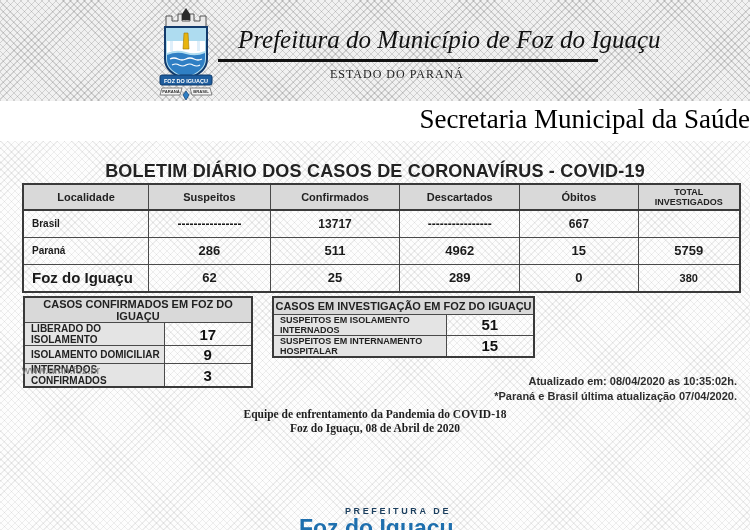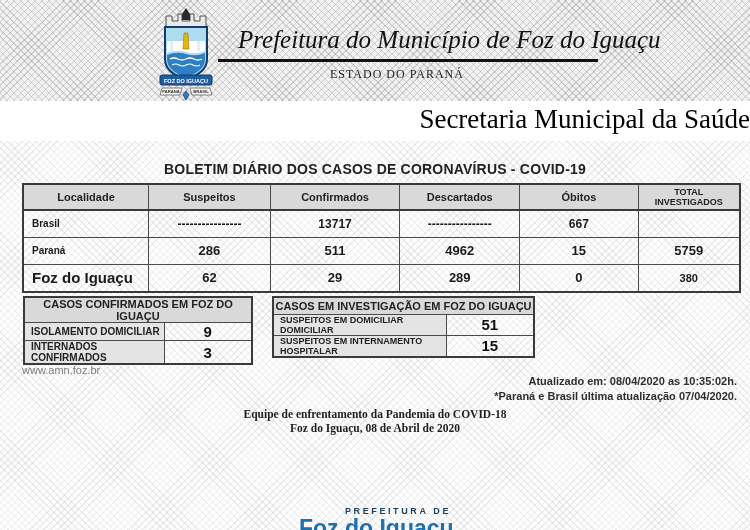--- a/index.html
+++ b/index.html
@@ -37,21 +37,21 @@
   
   .section-band { position:absolute; left:0; top:101px; width:750px; height:40px; background:#ffffff; }
   .section-title {
     position:absolute; left:0; top:104px; width:750px; text-align:right;
     font-family:"Liberation Serif", serif; font-size:27px; color:#000;
   }
 
   
   .bulletin-title {
     position:absolute; left:0; top:161px; width:750px; text-align:center;
-    font-size:14px; font-weight:bold; color:#222; letter-spacing:0.2px;
+    font-size:18px; font-weight:bold; color:#222; letter-spacing:0.2px;
   }
 
   
   table { border-collapse:collapse; }
   .main-table { position:absolute; left:22px; top:183px; width:719px;padding-left:20px; }
   .main-table th, .main-table td { border:1px solid #4a4a4a; padding:0 6px; }
   .main-table { border:2px solid #3a3a3a; }
   .main-table thead th {
     height:26px; background:#d9d9d9; font-size:11px; font-weight:bold; color:#222;
     border-bottom:2px solid #3a3a3a; text-align:center;
@@ -176,55 +176,59 @@
         <td class="lbl">Paraná</td>
         <td>286</td>
         <td>511</td>
         <td>4962</td>
         <td>15</td>
         <td>5759</td>
       </tr>
       <tr class="row-foz">
         <td class="lbl">Foz do Iguaçu</td>
         <td>62</td>
-        <td>29</td>
+        <td>25</td>
         <td>289</td>
         <td>0</td>
         <td>380</td>
       </tr>
     </tbody>
   </table>
 
   <table class="sub-table confirmed-table">
     <thead>
       <tr>
         <th colspan="2">CASOS CONFIRMADOS EM FOZ DO IGUAÇU</th>
       </tr>
     </thead>
     <tbody>
       <tr>
+        <td class="lbl">LIBERADO DO ISOLAMENTO</td>
+        <td class="val">17</td>
+      </tr>
+      <tr>
         <td class="lbl">ISOLAMENTO DOMICILIAR</td>
         <td class="val">9</td>
       </tr>
       <tr>
         <td class="lbl">INTERNADOS CONFIRMADOS</td>
         <td class="val">3</td>
       </tr>
     </tbody>
   </table>
 
   <table class="sub-table investigation-table">
     <thead>
       <tr>
         <th colspan="2">CASOS EM INVESTIGAÇÃO EM FOZ DO IGUAÇU</th>
       </tr>
     </thead>
     <tbody>
       <tr>
-        <td class="lbl">SUSPEITOS EM DOMICILIAR DOMICILIAR</td>
+        <td class="lbl">SUSPEITOS EM ISOLAMENTO INTERNADOS</td>
         <td class="val">51</td>
       </tr>
       <tr>
         <td class="lbl">SUSPEITOS EM INTERNAMENTO HOSPITALAR</td>
         <td class="val">15</td>
       </tr>
     </tbody>
   </table>
 
   <div class="website">www.amn.foz.br</div>

